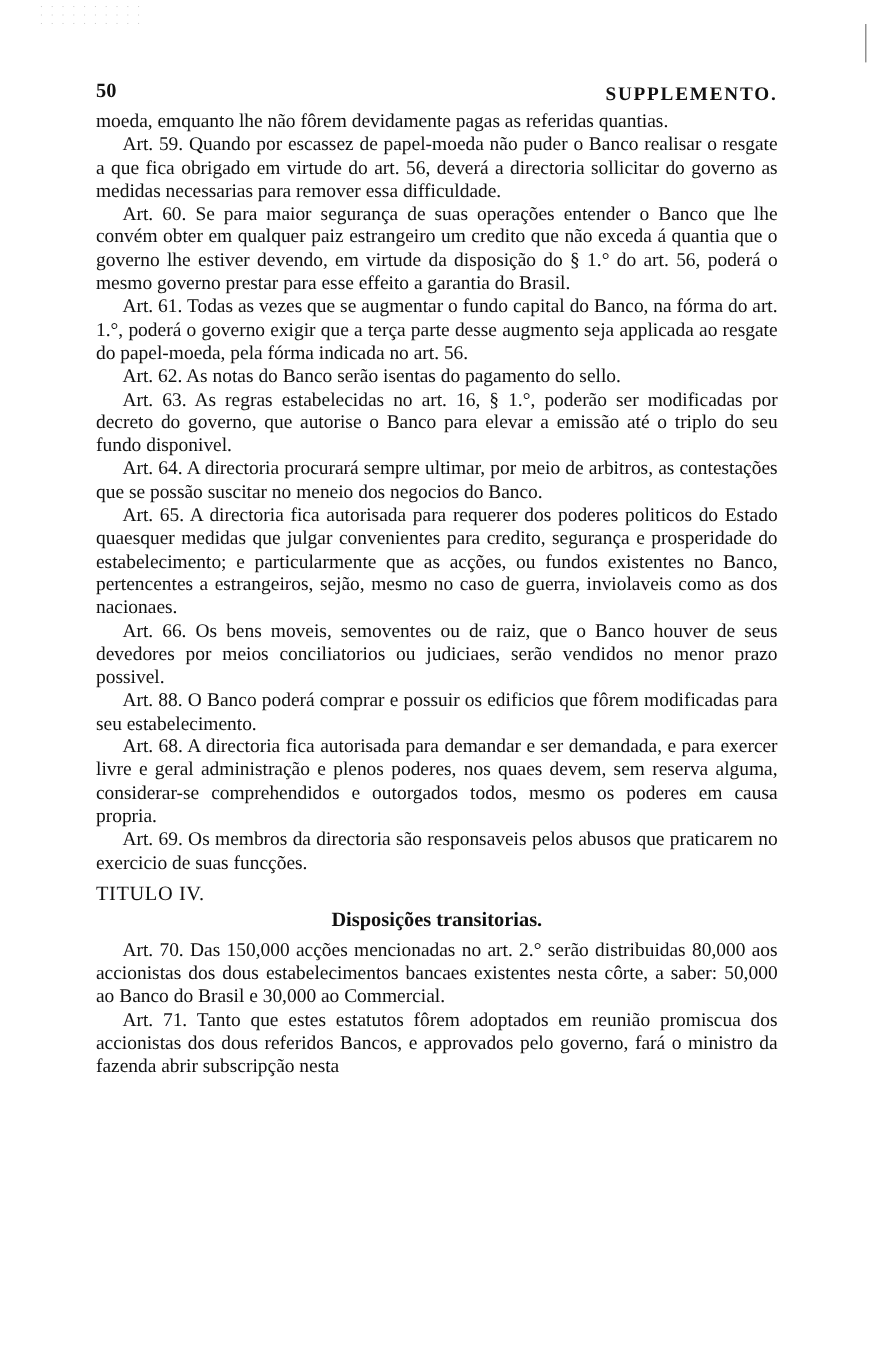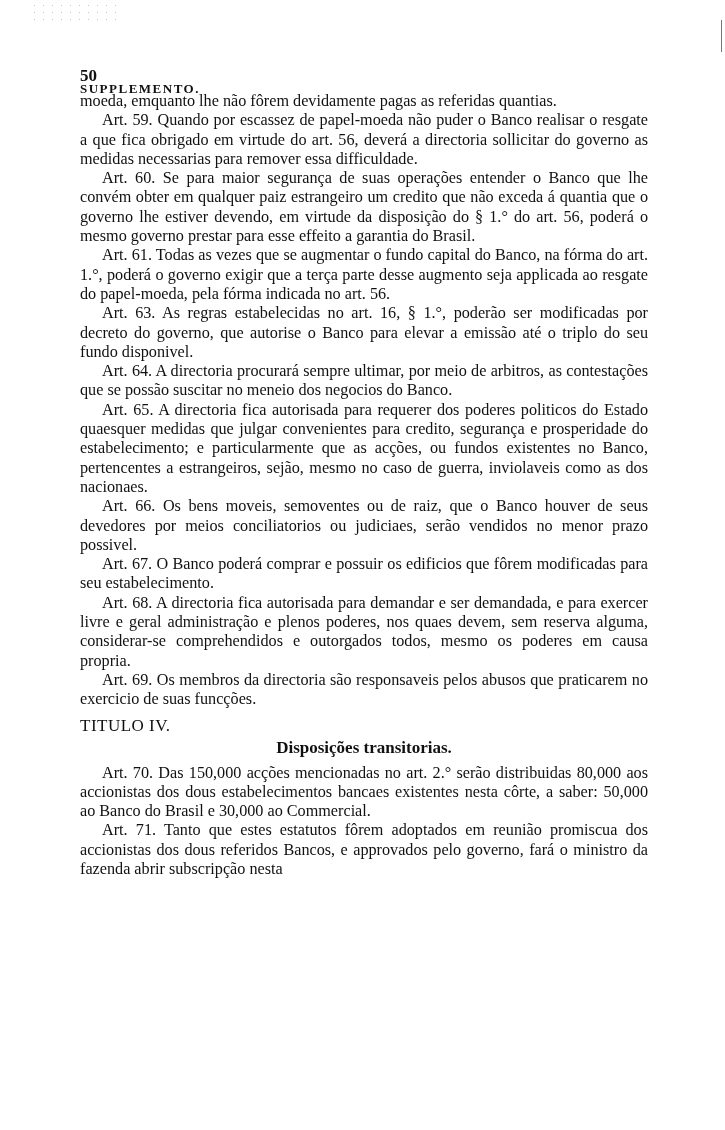--- a/index.html
+++ b/index.html
@@ -48,24 +48,24 @@
       position: absolute;
       left: 0;
       top: 0;
       font-weight: bold;
       font-size: 17px;
     }
     .running-title {
       position: absolute;
       left: 0;
       right: 0;
-      top: 15px;
-      text-align: left;
+      top: 4px;
+      text-align: right;
       font-weight: bold;
-      font-size: 13px;
+      font-size: 16px;
       letter-spacing: 1.5px;
     }
     .para {
       font-size: 16.2px;
       line-height: 19.3px;
       text-align: justify;
       margin: 0;
       text-indent: 0;
     }
     .para.indent {
@@ -98,25 +98,26 @@
     <span class="page-number">50</span>
     <span class="running-title">SUPPLEMENTO.</span>
   </div>
 
   <p class="para first">moeda, emquanto lhe não fôrem devidamente pagas as referidas quantias.</p>
 
   <div>
     <p class="para indent"><span>Art. 59.</span> <span>Quando por escassez de papel-moeda não puder o Banco realisar o resgate a que fica obrigado em virtude do art. 56, deverá a directoria sollicitar do governo as medidas necessarias para remover essa difficuldade.</span></p>
     <p class="para indent"><span>Art. 60.</span> <span>Se para maior segurança de suas operações entender o Banco que lhe convém obter em qualquer paiz estrangeiro um credito que não exceda á quantia que o governo lhe estiver devendo, em virtude da disposição do § 1.° do art. 56, poderá o mesmo governo prestar para esse effeito a garantia do Brasil.</span></p>
     <p class="para indent"><span>Art. 61.</span> <span>Todas as vezes que se augmentar o fundo capital do Banco, na fórma do art. 1.°, poderá o governo exigir que a terça parte desse augmento seja applicada ao resgate do papel-moeda, pela fórma indicada no art. 56.</span></p>
+    <p class="para indent"><span>Art. 62.</span> <span>As notas do Banco serão isentas do pagamento do sello.</span></p>
     <p class="para indent"><span>Art. 63.</span> <span>As regras estabelecidas no art. 16, § 1.°, poderão ser modificadas por decreto do governo, que autorise o Banco para elevar a emissão até o triplo do seu fundo disponivel.</span></p>
     <p class="para indent"><span>Art. 64.</span> <span>A directoria procurará sempre ultimar, por meio de arbitros, as contestações que se possão suscitar no meneio dos negocios do Banco.</span></p>
     <p class="para indent"><span>Art. 65.</span> <span>A directoria fica autorisada para requerer dos poderes politicos do Estado quaesquer medidas que julgar convenientes para credito, segurança e prosperidade do estabelecimento; e particularmente que as acções, ou fundos existentes no Banco, pertencentes a estrangeiros, sejão, mesmo no caso de guerra, inviolaveis como as dos nacionaes.</span></p>
     <p class="para indent"><span>Art. 66.</span> <span>Os bens moveis, semoventes ou de raiz, que o Banco houver de seus devedores por meios conciliatorios ou judiciaes, serão vendidos no menor prazo possivel.</span></p>
-    <p class="para indent"><span>Art. 67.</span> <span>O Banco poderá comprar e possuir os edificios que fôrem modificadas para seu estabelecimento.</span></p>
+    <p class="para indent"><span>Art. 88.</span> <span>O Banco poderá comprar e possuir os edificios que fôrem modificadas para seu estabelecimento.</span></p>
     <p class="para indent"><span>Art. 68.</span> <span>A directoria fica autorisada para demandar e ser demandada, e para exercer livre e geral administração e plenos poderes, nos quaes devem, sem reserva alguma, considerar-se comprehendidos e outorgados todos, mesmo os poderes em causa propria.</span></p>
     <p class="para indent"><span>Art. 69.</span> <span>Os membros da directoria são responsaveis pelos abusos que praticarem no exercicio de suas funcções.</span></p>
   </div>
 
   <div class="section-title">TITULO IV.</div>
   <div class="section-subtitle">Disposições transitorias.</div>
 
   <div>
     <p class="para indent"><span>Art. 70.</span> <span>Das 150,000 acções mencionadas no art. 2.° serão distribuidas 80,000 aos accionistas dos dous estabelecimentos bancaes existentes nesta côrte, a saber: 50,000 ao Banco do Brasil e 30,000 ao Commercial.</span></p>
     <p class="para indent"><span>Art. 71.</span> <span>Tanto que estes estatutos fôrem adoptados em reunião promiscua dos accionistas dos dous referidos Bancos, e approvados pelo governo, fará o ministro da fazenda abrir subscripção nesta</span></p>

